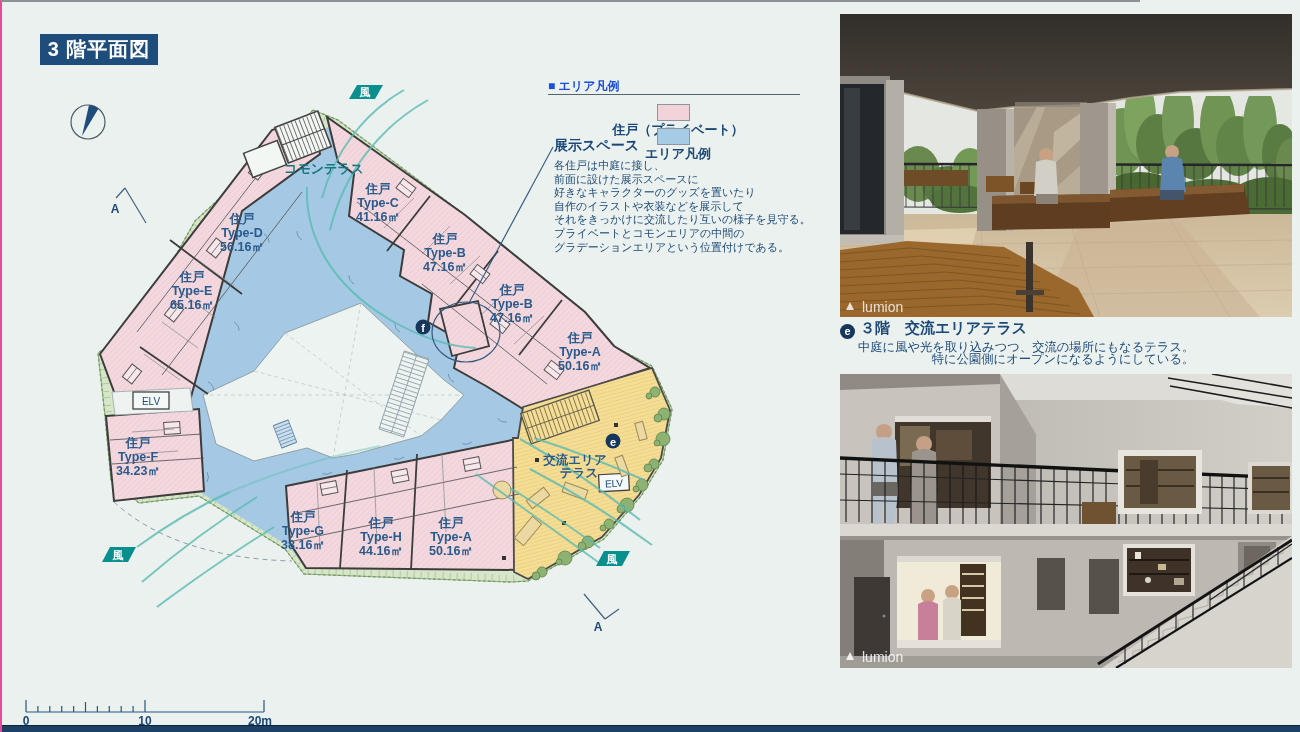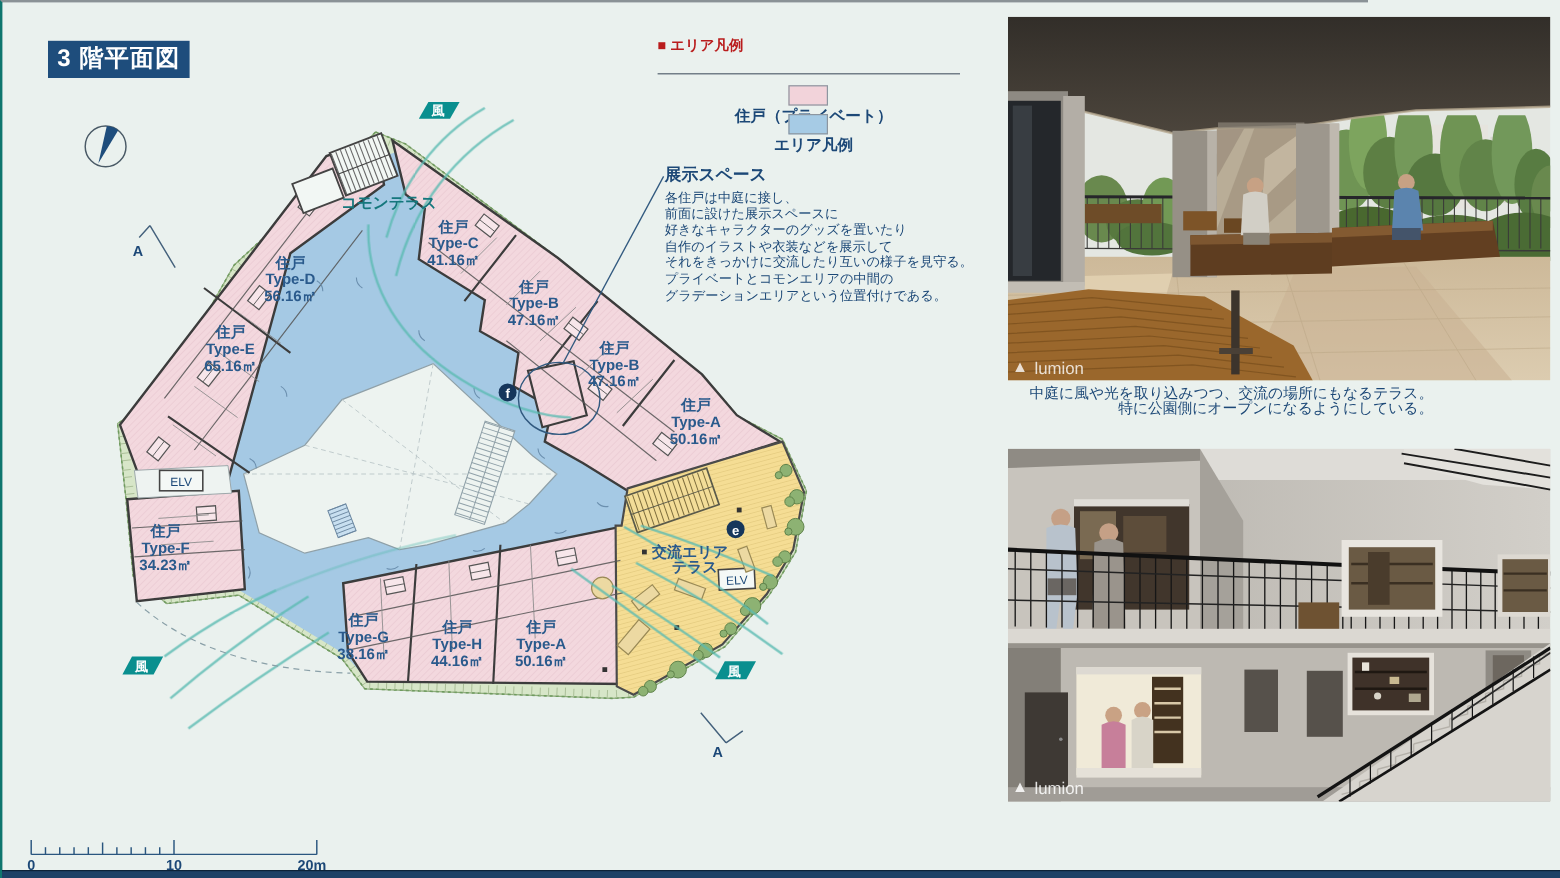--- a/index.html
+++ b/index.html
@@ -1,24 +1,24 @@
 <!DOCTYPE html>
 <html><head>
 <meta charset="utf-8">
 <style>
 html,body{margin:0;padding:0;}
 body{width:1300px;height:732px;background:#eaf1ee;overflow:hidden;position:relative;
   font-family:"Liberation Sans",sans-serif;}
 #page{position:absolute;left:0;top:0;width:1140px;height:732px;
-  border-top:2px solid #8a9296;border-left:2px solid #0f766e;box-sizing:border-box;}
+  border-top:2px solid #8a9296;border-left:2px solid #ec4899;box-sizing:border-box;}
 #botbar{position:absolute;left:0;bottom:0;width:1300px;height:6px;background:#1d4166;border-top:1px solid #0c2237;}
 #title{position:absolute;left:38px;top:32px;width:118px;height:31px;background:#1e4d7c;
   color:#fff;font-weight:bold;font-size:20px;line-height:31px;text-align:center;letter-spacing:1px;}
 #legend{position:absolute;left:546px;top:29px;width:260px;}
-#legt{font-size:12px;line-height:14px;font-weight:bold;color:#b91c1c;border-bottom:1px solid #56636f;padding-bottom:16px;width:252px;}
+#legt{font-size:12px;line-height:14px;font-weight:bold;color:#1d4ed8;border-bottom:1px solid #56636f;padding-bottom:1px;width:252px;margin-top:48px;}
 .lrow{display:flex;align-items:center;margin-top:9px;height:15px;flex-direction:column;}
 #legend .lrow:first-of-type{margin-top:6px;}
 .sw{width:31px;height:15px;border:1px solid #8d96a0;margin-right:9px;flex:none;}
 .lrow span{font-size:13px;font-weight:bold;color:#1c4877;white-space:nowrap;}
 #tenji{position:absolute;left:552px;top:135px;width:300px;}
 #tenji h3{margin:0 0 4px 0;font-size:14px;font-weight:bold;color:#1c4877;}
 #tenji div{font-size:11px;line-height:13.6px;color:#1c4877;white-space:nowrap;}
 .cap{position:absolute;color:#1c4877;}
 .cap .t{font-size:15px;font-weight:bold;line-height:16px;}
 .cap .b{font-size:12.3px;line-height:12.3px;margin-top:2px;white-space:nowrap;}
@@ -529,20 +529,21 @@
         <path d="M0,288 L142,282 L230,292" fill="none"></path>
         <path d="M0,296 L154,290 L240,300" fill="none"></path>
       </g>
       <rect x="186" y="228" width="7" height="70" fill="#3c342c"></rect>
       <rect x="176" y="276" width="28" height="5" fill="#4a4036"></rect>
       <text x="22" y="298" font-size="14" fill="#ffffff" opacity="0.8" font-family="Liberation Sans">lumion</text>
       <path d="M10,288 l4,8 h-8 Z" fill="#fff" opacity="0.8"></path>
     </svg>
 
 <div class="cap" style="left:838px;top:318px;">
+  <div class="t"><span class="cic">e</span>３階　交流エリアテラス</div>
   <div class="b" style="margin-left:18px;text-align:right;">中庭に風や光を取り込みつつ、交流の場所にもなるテラス。<br>特に公園側にオープンになるようにしている。</div>
 </div>
 
 <svg id="ph2" width="452" height="294" viewBox="0 0 452 294" style="left:838px;top:372px">
       <defs>
         <linearGradient id="wall2" x1="0" y1="0" x2="1" y2="0">
           <stop offset="0" stop-color="#b4b0a9"></stop>
           <stop offset="1" stop-color="#d2cfc9"></stop>
         </linearGradient>
       </defs>

